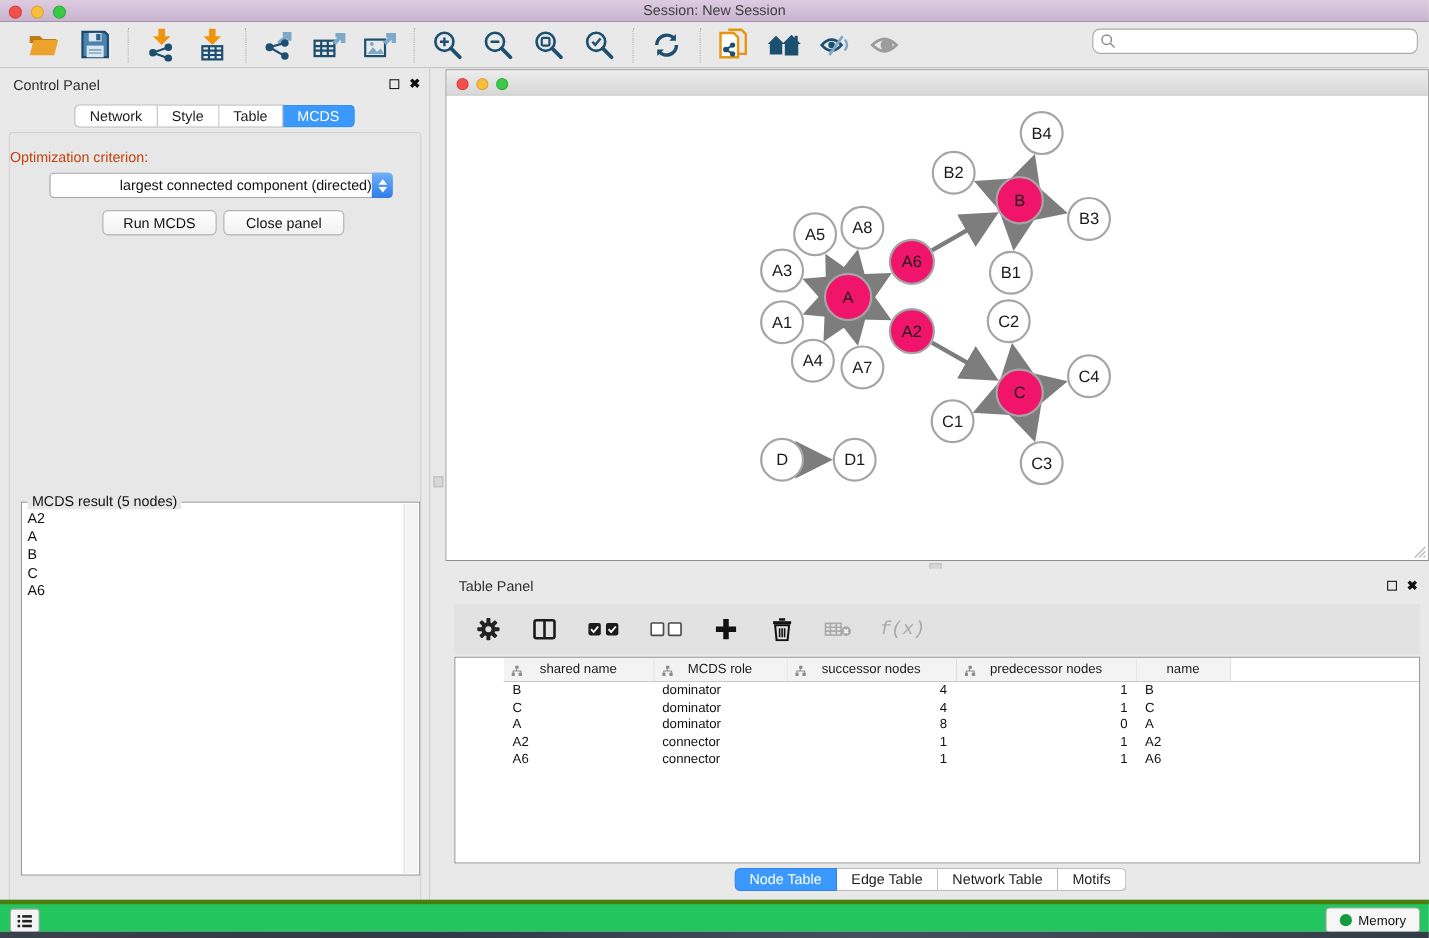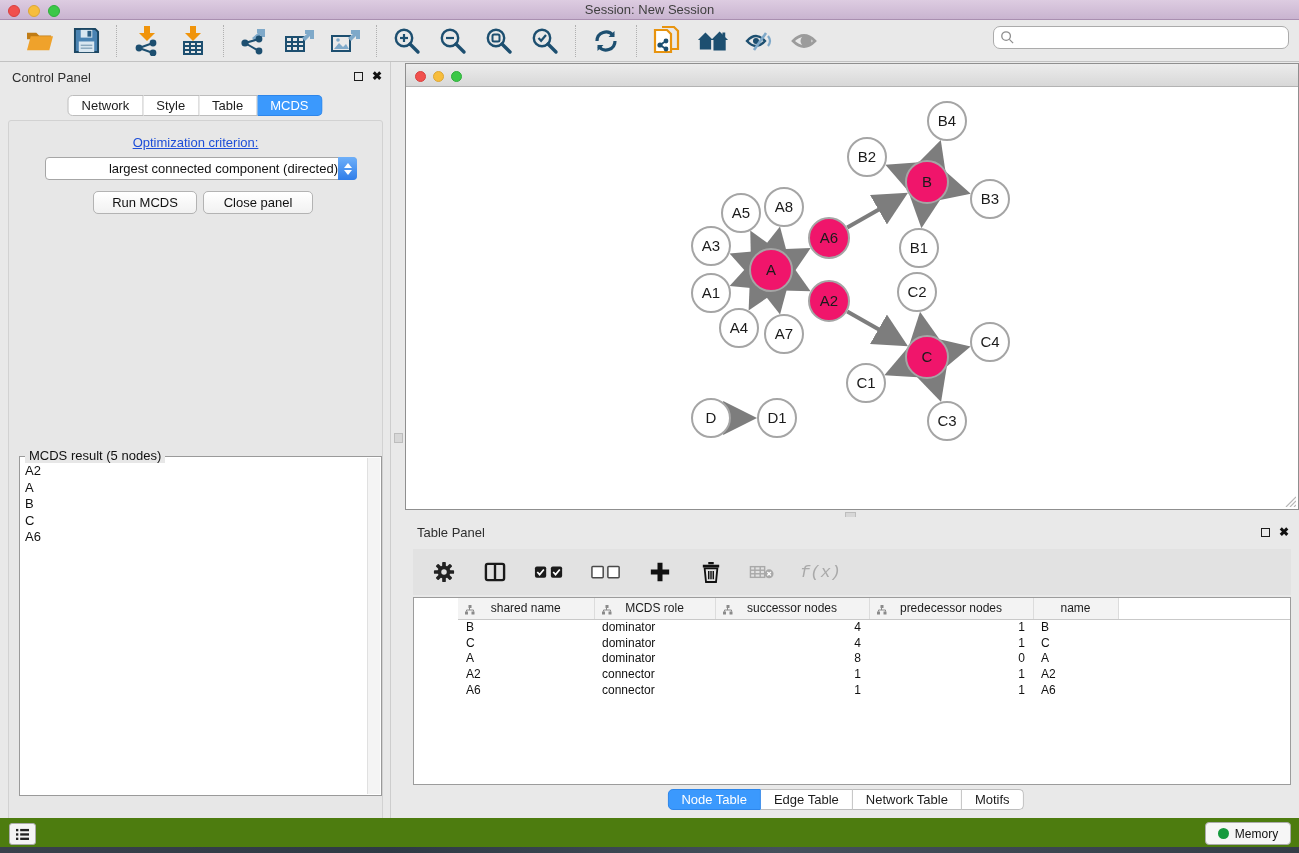--- a/index.html
+++ b/index.html
@@ -38,21 +38,21 @@
   .tabs { display:flex; }
   .cp-tabs { position:absolute; left:50%; transform:translateX(-50%); top:33px; }
   .tab { height:21px; background:#fff; border:1px solid #bdbdbd; border-left:none; font-size:13px;
     color:#1c1c1c; display:flex; align-items:center; justify-content:center; padding:0 13px; white-space:nowrap; }
   .tab:first-child { border-left:1px solid #bdbdbd; border-radius:5px 0 0 5px; }
   .tab:last-child { border-radius:0 5px 5px 0; }
   .tab.active { background:#3b99fd; border-color:#2e86ea; color:#fff; }
 
   .cp-body { position:absolute; left:8px; top:58px; width:375px; height:745px; background:#e7e7e7;
     border:1px solid #d2d2d2; border-radius:3px; }
-  .opt-label { position:absolute; left:0; right:0; top:14px; text-align:center; font-size:13px; color:#1d4ed8;text-decoration:underline; }
+  .opt-label { position:absolute; left:0; right:0; top:14px; text-align:left; font-size:13px; color:#c2410c; }
   .combo { position:absolute; left:36px; top:36px; width:312px; height:23px; background:#fff;
     border:1px solid #a6a6a6; border-radius:4px; display:flex; align-items:center; }
   .combo-text { flex:1; font-size:13px; color:#111; padding-left:8px; white-space:nowrap;text-align:right; }
   .combo-step { width:19px; height:23px; margin-right:-1px; border-radius:0 4px 4px 0;
     background:linear-gradient(#6fb0f9,#2f7de9); display:flex; flex-direction:column; align-items:center; justify-content:center; gap:2px; }
   .chev-up { width:0;height:0;border-left:4px solid transparent;border-right:4px solid transparent;border-bottom:5px solid #fff; }
   .chev-dn { width:0;height:0;border-left:4px solid transparent;border-right:4px solid transparent;border-top:5px solid #fff; }
   .btn { position:absolute; height:23px; background:linear-gradient(#ffffff,#f1f1f1); border:1px solid #b3b3b3;
     border-radius:5px; font-size:13px; color:#111; display:flex; align-items:center; justify-content:center; }
   .btn-run { left:84px; top:70px; width:104px; }
@@ -92,21 +92,21 @@
   table.data th { height:21px; background:#f3f3f3; border-bottom:1px solid #c9c9c9; border-right:1px solid #dcdcdc;
     font-size:12px; font-weight:normal; color:#1c1c1c; position:relative; text-align:center; }
   table.data th.filler { background:#fff; border:none; border-bottom:1px solid #c9c9c9; }
   table.data th .hier { position:absolute; left:7px; top:6px; }
   table.data td { height:15.7px; font-size:12px; color:#111; padding:0 8px; white-space:nowrap; overflow:hidden; }
   td.num { text-align:right; padding-right:14px; }
 
   .tp-tabs { position:absolute; left:50%; transform:translateX(-50%); top:272px; }
 
   
-  .statusbar { position:absolute; left:0; top:818px; width:100%; height:29px; background:#4d7c0f; border-top:1px solid #4d7c0f;
+  .statusbar { position:absolute; left:0; top:818px; width:100%; height:29px; background:#22c55e; border-top:4px solid #4d7c0f;
     display:flex; align-items:center; }
   .sb-left-btn { position:absolute; left:9px; top:4px; width:27px; height:22px; background:#f4f4f4; border:1px solid #ababab;
     border-radius:3px; display:flex; align-items:center; justify-content:center; }
   .memory-btn { position:absolute; right:8px; top:3px; width:86px; height:23px; background:#f6f6f6; border:1px solid #ababab;
     border-radius:4px; display:flex; align-items:center; justify-content:center; gap:6px; font-size:12px; color:#111; }
   .mem-dot { width:11px; height:11px; border-radius:50%; background:#169a3e; }
   .desktop-sliver { position:absolute; left:0; top:847px; width:100%; height:6px;
     background:linear-gradient(90deg,#39414c,#2e3a45 30%,#44505c 60%,#333d47); }
 </style>
 </head>

